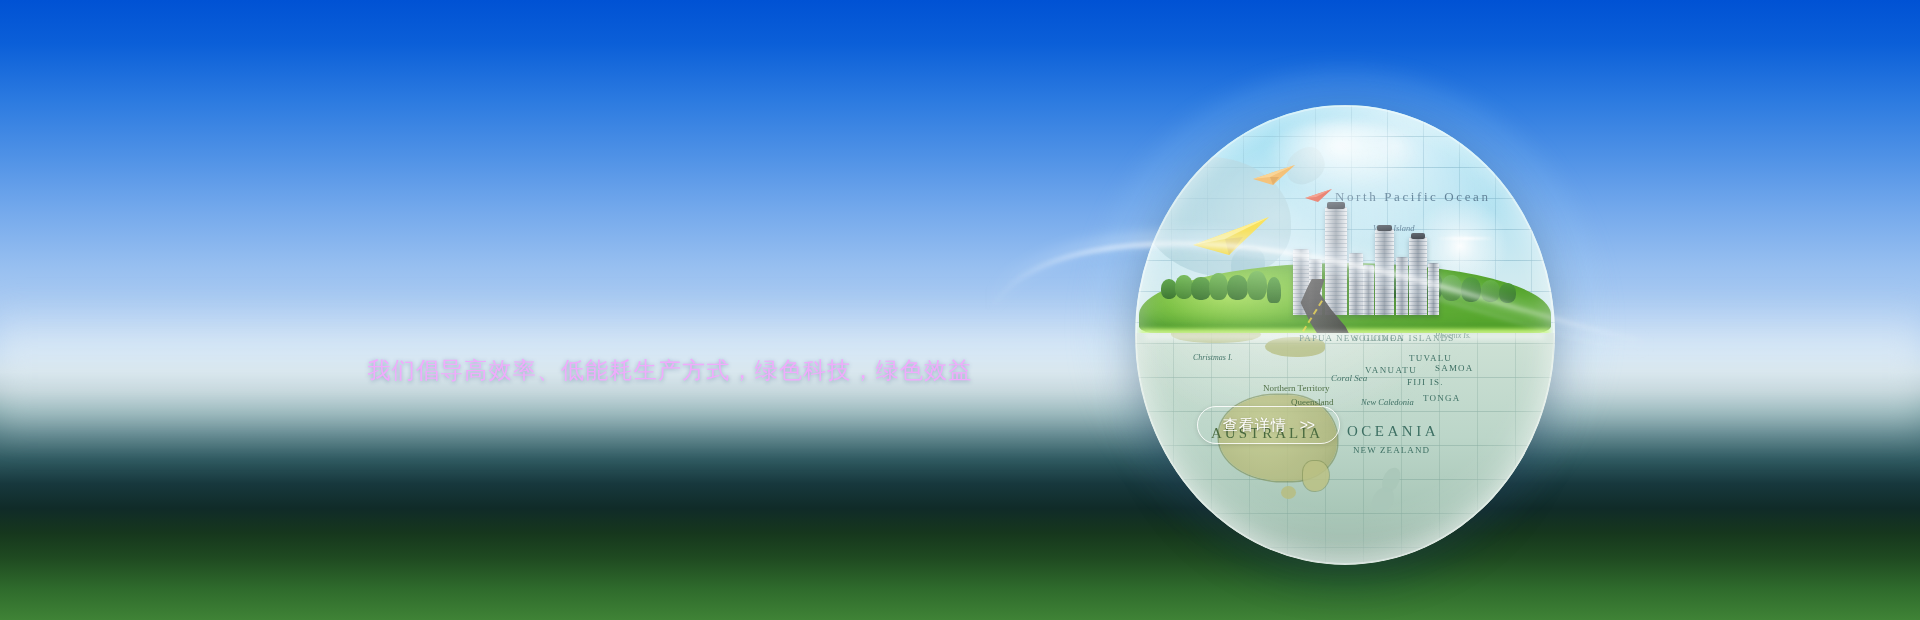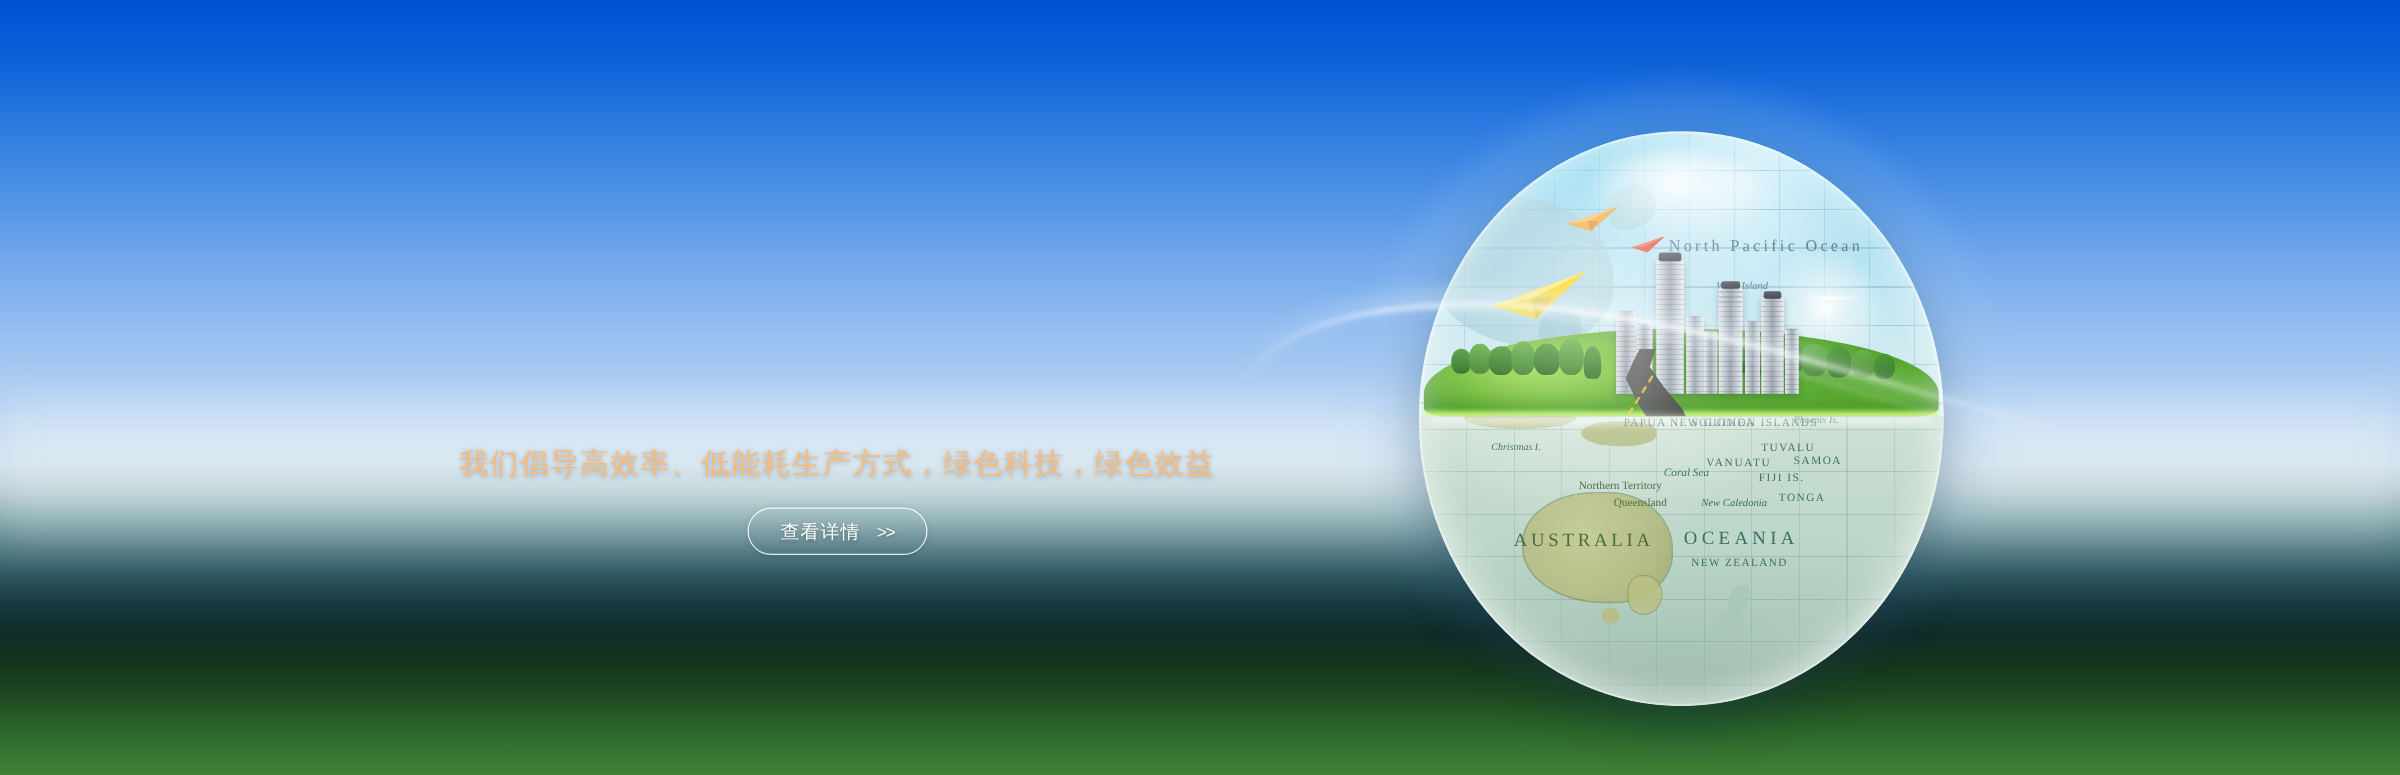--- a/index.html
+++ b/index.html
@@ -71,27 +71,27 @@
     color:#ffffff;
     text-shadow:0 1px 6px rgba(12,52,110,.30);
     white-space:nowrap;
   }
   .subline{
     position:absolute;left:0;right:0;top:331px;
     text-align:center;
     font-size:23px;line-height:1.4;
     font-weight:400;
     letter-spacing:1.2px;
-    color:#fdba74;
+    color:#f0abfc;
     text-shadow:0 1px 4px rgba(12,52,110,.35);
     white-space:nowrap;
   }
   .cta-wrap{
     position:absolute;left:0;right:0;top:406px;
-    display:flex;justify-content:center;
+    display:flex;justify-content:flex-end;
   }
   .cta{
     display:inline-flex;align-items:center;gap:13px;
     height:38px;padding:0 25px;
     box-sizing:border-box;
     border:1px solid rgba(255,255,255,.85);
     border-radius:22px;
     background:transparent;
     color:#ffffff;
     font-size:15px;letter-spacing:1px;

